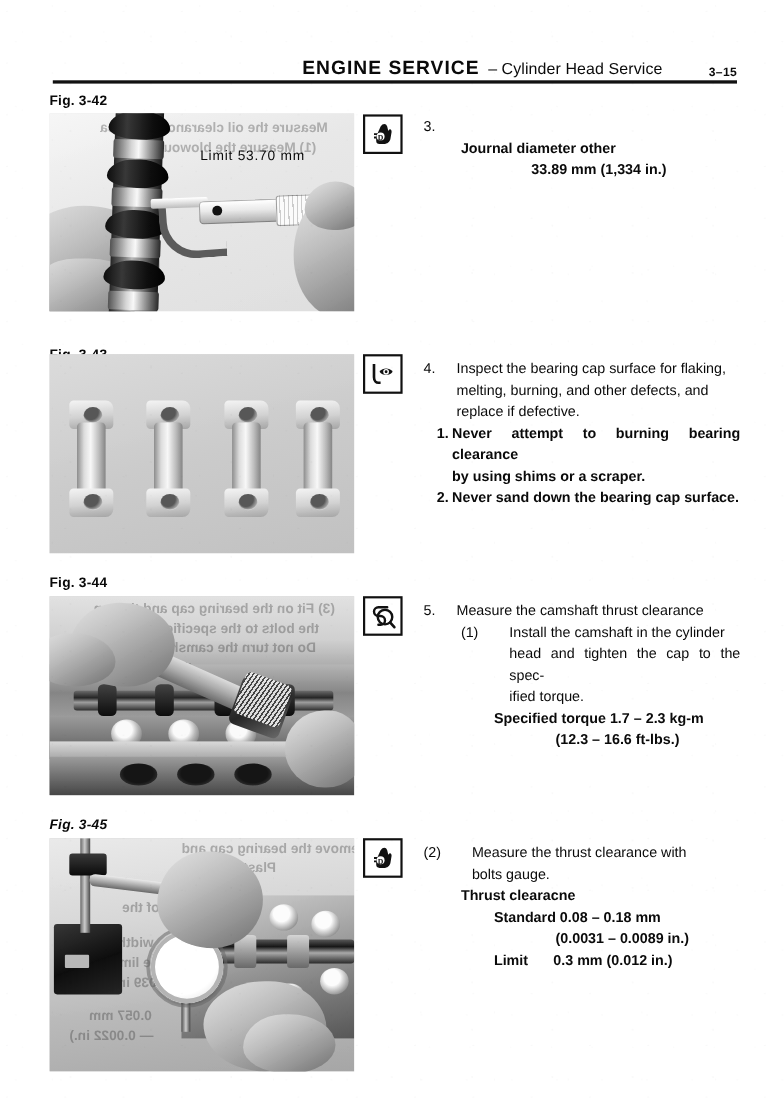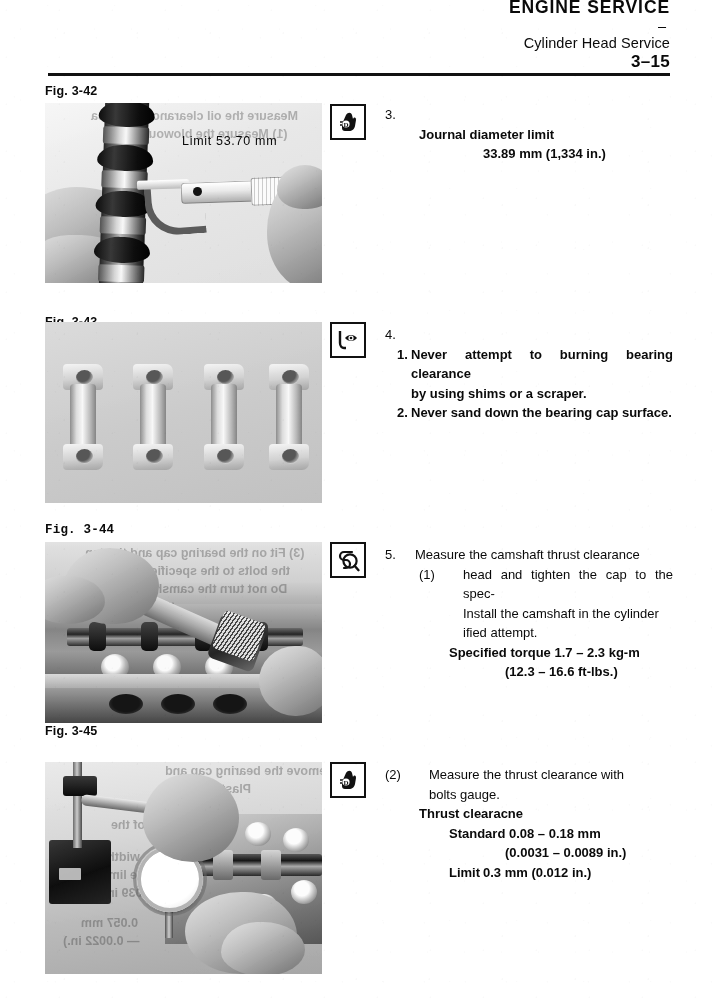--- a/index.html
+++ b/index.html
@@ -28,29 +28,28 @@
       radial-gradient(circle at 55% 41%, rgba(0,0,0,.035) 0 .5px, transparent 1px);
     background-size: 53px 47px, 67px 61px, 41px 59px, 73px 43px, 37px 71px;
     z-index: 40;
   }
 
   
   .page-header {
     position: absolute; left: 48px; top: 46px; width: 622px; height: 26px;
     display: flex; align-items: flex-end; justify-content: flex-end;
     white-space: nowrap;
-    flex-direction: column;
   }
   .hdr-main {
     font-size: 17.5px; font-weight: bold; letter-spacing: .9px;
   }
   .hdr-dash { font-size: 14.5px; margin: 0 4px 0 8px; padding-bottom: 1px; }
   .hdr-sub  { font-size: 14.5px; padding-bottom: 1px; letter-spacing: .1px; }
   .hdr-page {
-    font-size: 17px; font-weight: bold; margin-left: 42px; letter-spacing: .3px;
+    font-size: 11px; font-weight: bold; margin-left: 42px; letter-spacing: .3px;
   }
   .header-rule {
     position: absolute; left: 48px; top: 73px; width: 622px; height: 3px;
     background: #111;
   }
 
   
   .fig-label {
     position: absolute;
     font-size: 12.5px; font-weight: bold; letter-spacing: .2px;
@@ -415,21 +414,21 @@
     <path d="M11 6 c2-3 5-3 6 0 l1 4 c1-2 3-2 3 1 l-1 6 c-0.5 3-3 5-6 5 h-4 c-2 0-3-1-3-3 v-4" fill="#111"></path>
     <circle cx="11" cy="15" r="3.6" fill="#fff"></circle>
     <text x="11" y="18.3" font-family="Liberation Serif, serif" font-size="7" font-weight="bold" fill="#111" text-anchor="middle">D</text>
   </svg>
 </div>
 
 <div class="txt-block" style="left:385px; top:105px; width:288px;">
   <div class="step-row">
     <div class="step-num" style="width:30px;">3.</div>
   </div>
-  <div class="spec indent-1">Journal diameter limit</div>
+  <div class="spec indent-1">Journal diameter other</div>
   <div class="spec indent-3 nowrap">33.89 mm (1,334 in.)</div>
 </div>
 
 <div class="fig-label" style="left:45px; top:315px;">Fig. 3-43</div>
 
 <div class="photo" id="photo2">
   <div class="p2-bg"></div>
   <div class="cap" style="left:22px;">
     <div class="ear top"></div>
       <div class="hole top"></div>
@@ -465,37 +464,42 @@
     <path d="M5 4 v12 c0 3 2 5 4 5 h2" stroke="#111" stroke-width="2.4" fill="none"></path>
     <path d="M10 11 c3-4 9-4 12 0 c-3 4-9 4-12 0 z" fill="#111"></path>
     <circle cx="16" cy="11" r="2.6" fill="#fff"></circle>
     <circle cx="16" cy="11" r="1.3" fill="#111"></circle>
   </svg>
 </div>
 
 <div class="txt-block" style="left:385px; top:325px; width:288px;">
   <div class="step-row">
     <div class="step-num" style="width:30px;">4.</div>
+    <div class="step-body">
+      <div>Inspect the bearing cap surface for flaking,</div>
+      <div class="just-full">melting, burning, and other defects, and</div>
+      <div>replace if defective.</div>
+    </div>
   </div>
   <div class="caution-item">
     <div class="ci-num">1.</div>
     <div class="ci-body">
       <div class="just-full">Never attempt to burning bearing clearance</div>
       <div>by using shims or a scraper.</div>
     </div>
   </div>
   <div class="caution-item">
     <div class="ci-num">2.</div>
     <div class="ci-body">
       <div>Never sand down the bearing cap surface.</div>
     </div>
   </div>
 </div>
 
-<div class="fig-label" style="left:45px; top:523px;font-family:Liberation Mono, monospace;">Fig. 3-44</div>
+<div class="fig-label" style="left:45px; top:523px;">Fig. 3-44</div>
 
 <div class="photo" id="photo3">
   <div class="p3-bg"></div>
 
   <div class="ghost" style="left:40px; top:4px;  font-size:12.5px;">(3)   Fit on the bearing cap and tighten</div>
   <div class="ghost" style="left:52px; top:22px; font-size:12.5px;">the bolts to the specified torque.</div>
   <div class="ghost" style="left:52px; top:40px; font-size:12.5px;">Do not turn the camshaft during</div>
   <div class="ghost" style="left:66px; top:58px; font-size:12.5px;">tightening.</div>
 
   <div class="p3-head"></div>
@@ -531,30 +535,30 @@
 </div>
 
 <div class="txt-block" style="left:385px; top:545px; width:288px;">
   <div class="step-row">
     <div class="step-num" style="width:30px;">5.</div>
     <div class="step-body">Measure the camshaft thrust clearance</div>
   </div>
   <div class="sub-row indent-1">
     <div class="sr-num">(1)</div>
     <div class="sr-body">
+      <div class="just-full">Install the camshaft in the cylinder</div>
       <div class="just-full">head and tighten the cap to the spec-</div>
-      <div class="just-full">Install the camshaft in the cylinder</div>
-      <div>ified attempt.</div>
+      <div>ified torque.</div>
     </div>
   </div>
   <div class="spec indent-2 nowrap">Specified torque   1.7 – 2.3 kg-m</div>
   <div class="spec indent-4 nowrap">(12.3 – 16.6 ft-lbs.)</div>
 </div>
 
-<div class="fig-label" style="left:45px; top:724px;">Fig. 3-45</div>
+<div class="fig-label" style="left:45px; top:743px;font-style:italic;">Fig. 3-45</div>
 
 <div class="photo" id="photo4">
   <div class="p4-bg"></div>
 
   <div class="ghost" style="left:120px; top:2px;  font-size:12.5px;">(4)   Remove the bearing cap and</div>
   <div class="ghost" style="left:140px; top:20px; font-size:12.5px;">Plastigage.</div>
   <div class="ghost" style="left:66px;  top:56px; font-size:12.5px;">part of the</div>
   <div class="ghost" style="left:62px;  top:88px; font-size:12.5px;">width</div>
   <div class="ghost" style="left:56px;  top:106px; font-size:12.5px;">the limit</div>
   <div class="ghost" style="left:62px;  top:124px; font-size:12.5px;">mm (0.0039 in</div>
@@ -599,17 +603,17 @@
     <div class="sr-num">(2)</div>
     <div class="sr-body">
       <div class="just-full">Measure the thrust clearance with</div>
       <div>bolts gauge.</div>
     </div>
   </div>
   <div class="spec indent-1">Thrust clearacne</div>
   <div class="spec indent-2 nowrap">Standard 0.08 – 0.18 mm</div>
   <div class="spec indent-4 nowrap">(0.0031 – 0.0089 in.)</div>
   <div class="spec nowrap" style="padding-left:64px;">
-    <span style="display:inline-block; width:34px;">Limit</span><span>0.3 mm (0.012 in.)</span>
+    <span style="display:inline-block; width:54px;">Limit</span><span>0.3 mm (0.012 in.)</span>
   </div>
 </div>
 
 <div class="scan-noise"></div>
 
 </body></html>

